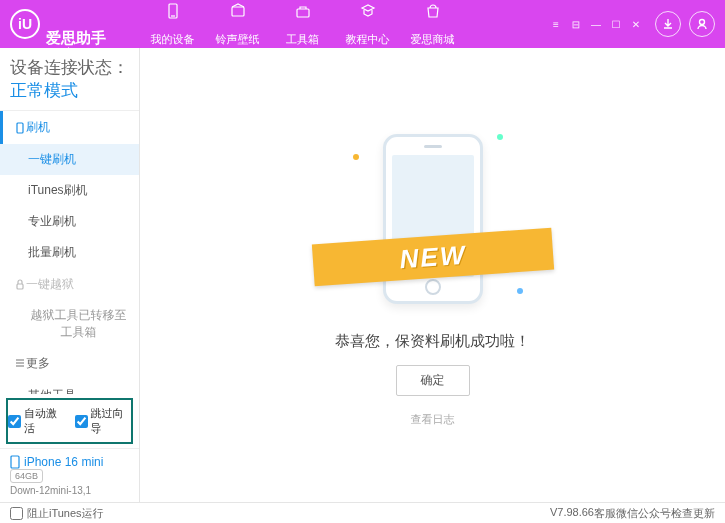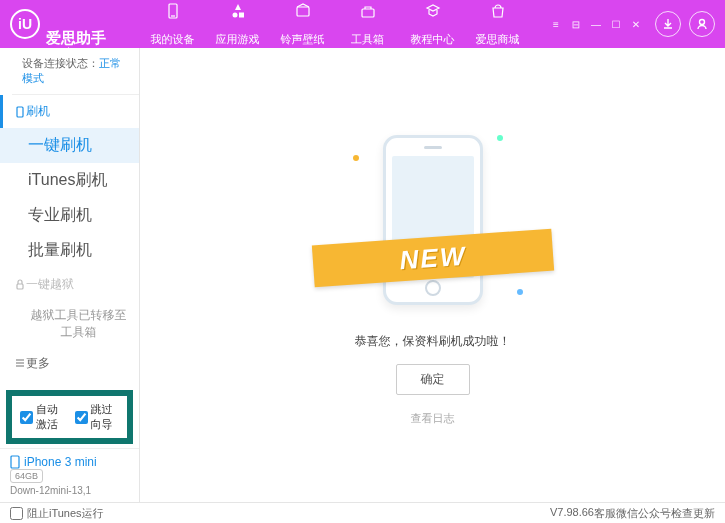--- a/index.html
+++ b/index.html
@@ -17,51 +17,51 @@
 .nav-item.active { background: #0d7fd6; }
 .nav-icon { width: 18px; height: 18px; display: flex; align-items: center; justify-content: center; }
 
 .win-ctrls { display: flex; align-items: center; gap: 8px; padding-right: 10px; }
 .win-top { display: flex; gap: 6px; font-size: 10px; margin-right: 4px; }
 .win-btn { width: 14px; height: 14px; display: flex; align-items: center; justify-content: center; cursor: pointer; opacity: 0.9; }
 .circ-btn { width: 26px; height: 26px; border: 1.5px solid rgba(255,255,255,0.8); border-radius: 50%; display: flex; align-items: center; justify-content: center; cursor: pointer; }
 
 .body-area { display: flex; height: 454px; }
 .sidebar { width: 140px; border-right: 1px solid #e5e5e5; display: flex; flex-direction: column; font-size: 11px; }
-.conn-status { padding: 8px 10px; color: #666; border-bottom: 1px solid #eee; font-size: 11px; margin-left: 12px; }
+.conn-status { padding: 8px 10px; color: #666; border-bottom: 1px solid #eee; font-size: 17px; }
 .conn-status .mode { color: #1b8fe6; }
 
 .side-scroll { flex: 1; overflow: hidden; }
 .side-sec { padding: 8px 14px; color: #666; display: flex; align-items: center; font-size: 12px; }
 .side-sec.head { border-left: 3px solid #1b8fe6; color: #1b8fe6; padding-left: 11px; }
-.side-item { padding: 7px 10px 7px 28px; color: #555; cursor: pointer; font-size: 16px; }
+.side-item { padding: 7px 10px 7px 28px; color: #555; cursor: pointer; font-size: 12px; }
 .side-item.active { background: #e8f3fc; color: #1b8fe6; }
 .side-note { padding: 6px 10px 6px 28px; color: #999; font-size: 12px; line-height: 1.4; text-align: center; }
 
-.checks { border: 6px solid #0f766e; margin: 4px 6px; padding: 6px 8px; display: flex; gap: 10px; font-size: 11px; justify-content: flex-end; }
+.checks { border: 2px solid #0f766e; margin: 4px 6px; padding: 6px 0; display: flex; gap: 10px; font-size: 11px; justify-content: flex-end; }
 .chk { display: flex; align-items: center; gap: 3px; }
 .chk input { accent-color: #1b8fe6; }
 
 .device { padding: 6px 10px; border-top: 1px solid #eee; }
 .device-name { color: #1b8fe6; font-size: 12px; display: flex; align-items: center; gap: 4px; }
 .device-badge { display: inline-block; border: 1px solid #ccc; border-radius: 3px; padding: 1px 4px; font-size: 9px; color: #888; margin-top: 0; }
 .device-sub { color: #888; font-size: 10px; margin-top: 2px; }
 
 .main { flex: 1; display: flex; flex-direction: column; align-items: center; justify-content: center; position: relative; }
 .illus { width: 180px; height: 190px; position: relative; display: flex; align-items: center; justify-content: center; }
 .phone { width: 100px; height: 170px; background: #fff; border: 3px solid #dbe6ef; border-radius: 14px; position: relative; box-shadow: 0 4px 10px rgba(0,0,0,0.08); }
 .phone:before { content: ""; position: absolute; top: 8px; left: 50%; transform: translateX(-50%); width: 18px; height: 3px; background: #cfd9e2; border-radius: 2px; }
 .phone:after { content: ""; position: absolute; bottom: 6px; left: 50%; transform: translateX(-50%); width: 12px; height: 12px; border: 2px solid #cfd9e2; border-radius: 50%; }
 .phone-screen { position: absolute; top: 18px; left: 6px; right: 6px; bottom: 24px; background: #e8f2f9; border-radius: 2px; }
 .ribbon { position: absolute; bottom: 36px; left: -30px; right: -30px; height: 42px; background: #f7b733; display: flex; align-items: center; justify-content: center; transform: rotate(-4deg); box-shadow: 0 2px 4px rgba(0,0,0,0.15); }
 .ribbon span { color: #fff; font-weight: 900; font-size: 26px; letter-spacing: 2px; font-style: italic; text-shadow: 1px 1px 0 #d49410; }
 .burst { position: absolute; width: 6px; height: 6px; background: #f7b733; border-radius: 50%; }
 .b1 { top: 30px; left: 10px; } .b2 { top: 10px; right: 20px; background: #6fc; } .b3 { bottom: 20px; right: 0; background: #6bf; }
 
-.success-msg { margin-top: 18px; font-size: 12px; color: #444; }
+.success-msg { margin-top: 18px; font-size: 15px; color: #444; }
 .ok-btn { margin-top: 14px; padding: 6px 24px; border: 1px solid #ccc; background: #fff; color: #555; font-size: 12px; cursor: pointer; border-radius: 2px; }
 .log-link { margin-top: 16px; color: #aaa; font-size: 11px; cursor: pointer; }
 
 .statusbar { height: 21px; border-top: 1px solid #e5e5e5; display: flex; align-items: center; font-size: 11px; color: #666; padding: 0 10px; }
 .statusbar .left { display: flex; align-items: center; gap: 4px; }
 .statusbar .right { margin-left: auto; display: flex; }
 .sb-link { cursor: pointer; }
 
 svg { display: block; }
 </style>
@@ -78,30 +78,20 @@
   </div>
   <div class="nav">
     <div class="nav-item">
       <span class="nav-icon">
           <svg width="16" height="16" viewBox="0 0 16 16" fill="none" stroke="#fff" stroke-width="1.2">
             <rect x="4" y="1" width="8" height="14" rx="1"></rect>
             <line x1="6" y1="13" x2="10" y2="13"></line>
           </svg>
         </span>
       <span>我的设备</span>
-    </div>
-    <div class="nav-item">
-      <span class="nav-icon">
-          <svg width="16" height="16" viewBox="0 0 16 16" fill="#fff">
-            <path d="M8 1l3 6H5z"></path>
-            <circle cx="5" cy="12" r="2.5"></circle>
-            <rect x="9" y="9.5" width="5" height="5"></rect>
-          </svg>
-        </span>
-      <span>应用游戏</span>
     </div>
     <div class="nav-item">
       <span class="nav-icon">
           <svg width="16" height="16" viewBox="0 0 16 16" fill="none" stroke="#fff" stroke-width="1.2">
             <rect x="2" y="4" width="12" height="9" rx="1"></rect>
             <path d="M2 4l6-3 6 3"></path>
           </svg>
         </span>
       <span>铃声壁纸</span>
     </div>
@@ -203,21 +193,21 @@
           <input type="checkbox" checked="" style="">
           <span>跳过向导</span>
         </label>
     </div>
 
     <div class="device">
       <div class="device-name">
         <svg width="10" height="14" viewBox="0 0 10 14" fill="none" stroke="#1b8fe6" stroke-width="1.2">
             <rect x="1" y="1" width="8" height="12" rx="1"></rect>
           </svg>
-        <span>iPhone 3 mini</span>
+        <span>iPhone 16 mini</span>
       </div>
       <span class="device-badge">64GB</span>
       <div class="device-sub">Down-12mini-13,1</div>
     </div>
   </div>
 
   <div class="main">
     <div class="illus">
       <div class="burst b1"></div>
         <div class="burst b2"></div>

